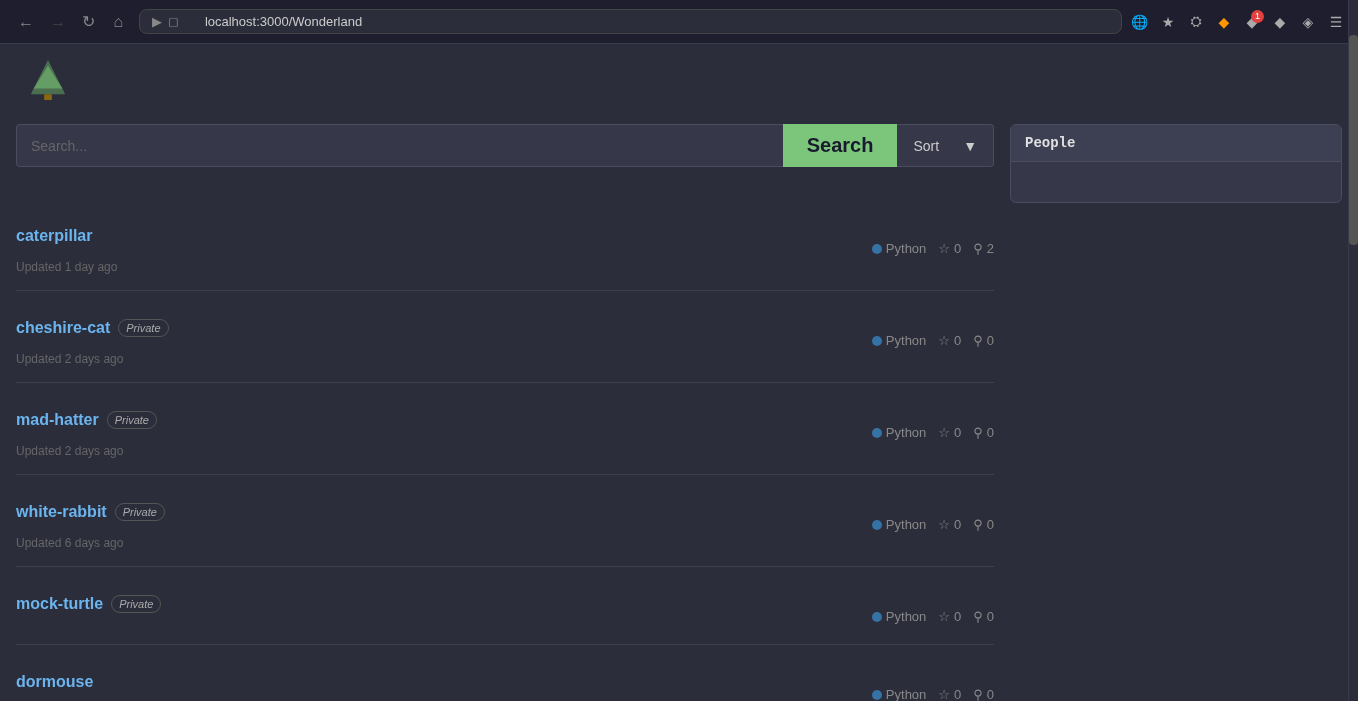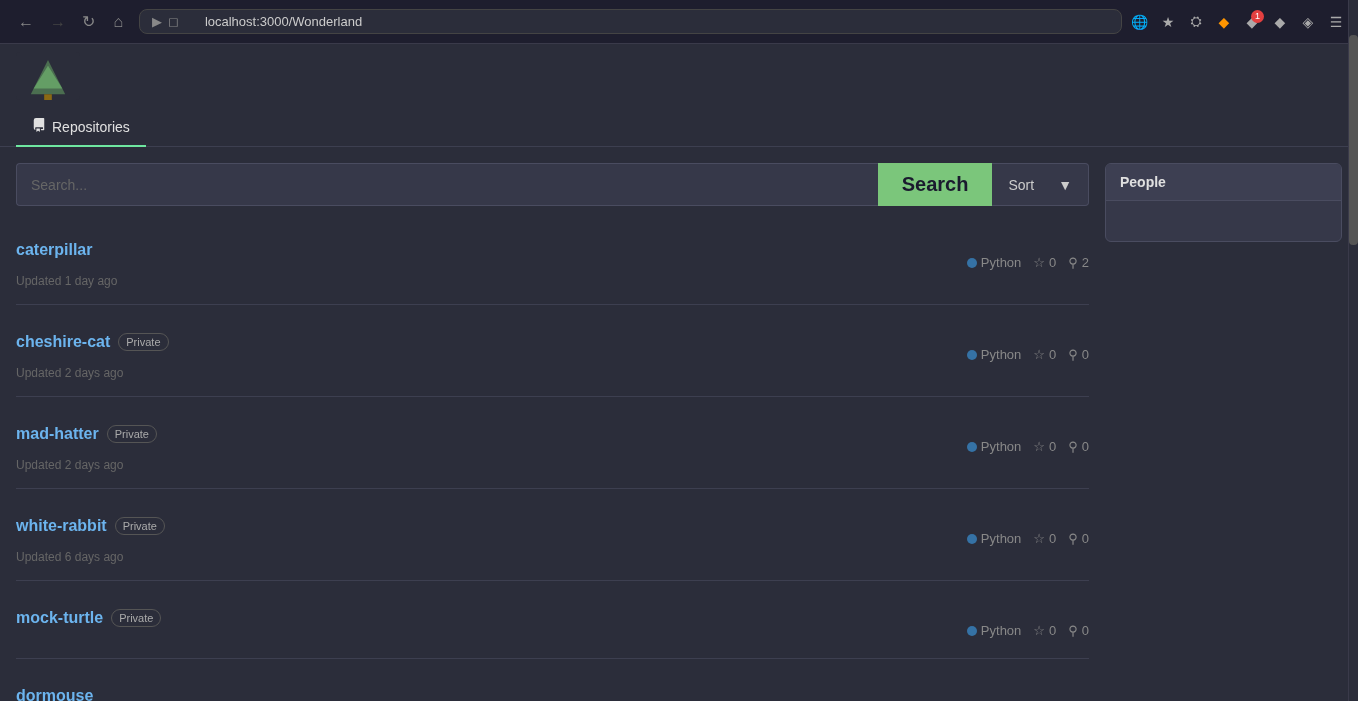--- a/index.html
+++ b/index.html
@@ -161,21 +161,21 @@
     
     .repos-column {
       flex: 1;
       min-width: 0;
     }
 
     
     .search-bar {
       display: flex;
       gap: 0;
-      margin-bottom: 7px;
+      margin-bottom: 32px;
     }
     .search-input {
       flex: 1;
       background: #363849;
       border: 1px solid #4a4c60;
       border-right: none;
       border-radius: 4px 0 0 4px;
       padding: 10px 14px;
       color: #ccc;
       font-size: 14px;
@@ -230,20 +230,21 @@
       font-weight: 600;
       cursor: pointer;
       text-decoration: none;
     }
     .private-badge {
       border: 1px solid #555;
       color: #aaa;
       font-size: 11px;
       padding: 2px 7px;
       border-radius: 12px;
+      font-style: italic;
     }
     .repo-meta {
       display: flex;
       align-items: center;
       gap: 12px;
       color: #888;
       font-size: 13px;
     }
     .lang-dot {
       width: 10px;
@@ -259,22 +260,23 @@
       margin-top: 26px;
     }
     .repo-updated {
       color: #666;
       font-size: 12px;
       margin-top: 4px;
     }
 
     
     .people-column {
-      width: 237px;
+      width: 332px;
       flex-shrink: 0;
+      font-family: Liberation Mono, monospace;
     }
     .people-section {
       background: #363849;
       border-radius: 6px;
       overflow: hidden;
       border: 1px solid #4a4c60;
     }
     .people-header {
       background: #3d3f52;
       padding: 10px 14px;
@@ -350,30 +352,20 @@
     <div class="logo-img">
       <svg class="logo-tree" viewBox="0 0 40 44">
 
         <polygon points="20,2 38,38 2,38" fill="#5a8a5a" opacity="0.7"></polygon>
         <polygon points="20,8 35,32 5,32" fill="#6aaa6a" opacity="0.8"></polygon>
         <rect x="16" y="38" width="8" height="6" fill="#8b6914"></rect>
       </svg>
     </div>
   </div>
 
-  <div class="tabs-nav">
-    <div class="tab-item active">
-      <span>
-        <svg width="14" height="14" viewBox="0 0 16 16" fill="currentColor">
-          <path d="M2 2.5A2.5 2.5 0 014.5 0h8.75a.75.75 0 01.75.75v12.5a.75.75 0 01-.75.75h-2.5a.75.75 0 110-1.5h1.75v-2h-8a1 1 0 00-.714 1.7.75.75 0 01-1.072 1.05A2.495 2.495 0 012 11.5v-9zm10.5-1V9h-8c-.356 0-.694.074-1 .208V2.5a1 1 0 011-1h8zM5 12.25v3.25a.25.25 0 00.4.2l1.45-1.087a.25.25 0 01.3 0L8.6 15.7a.25.25 0 00.4-.2v-3.25a.25.25 0 00-.25-.25h-3.5a.25.25 0 00-.25.25z"></path>
-        </svg>
-      </span>
-      <span>Repositories</span>
-    </div>
-  </div>
 
   <div class="main-layout">
 
     <div class="repos-column">
 
       <div class="search-bar">
         <input type="text" class="search-input" placeholder="Search..." style="">
         <button class="search-btn">Search</button>
         <button class="sort-btn">
           <span>Sort</span>

